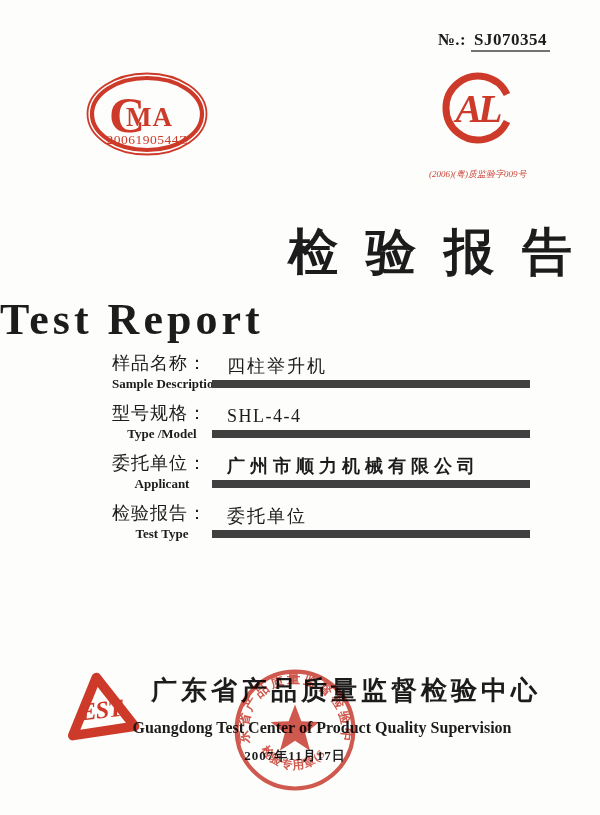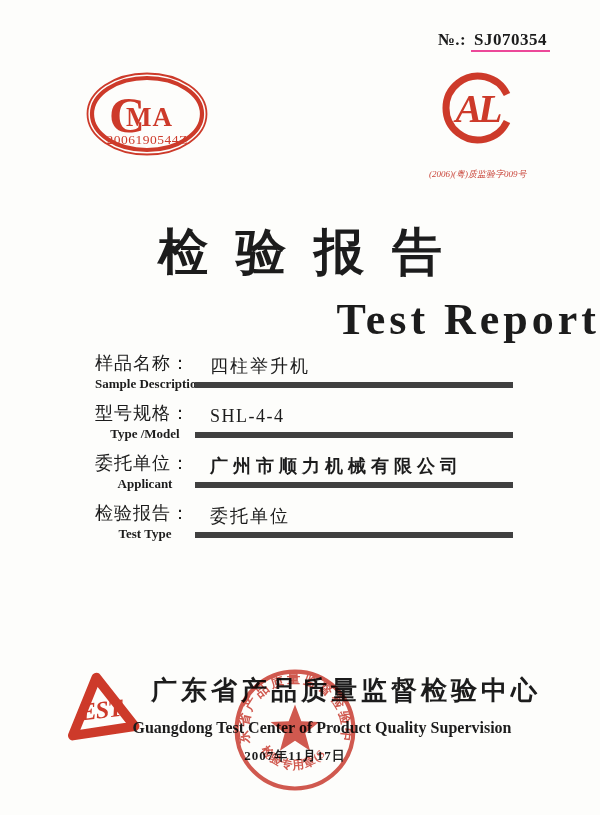--- a/index.html
+++ b/index.html
@@ -11,51 +11,51 @@
     position:relative;
     overflow:hidden;
   }
   .page{position:absolute;inset:0;}
 
   
   .no-line{
     position:absolute;top:30px;right:50px;
     font-size:17px;font-weight:700;letter-spacing:.5px;white-space:nowrap;
   }
-  .no-line .no-value{border-bottom:2px solid #ec4899;padding:0 3px 1px;}
+  .no-line .no-value{border-bottom:2px solid #737373;padding:0 3px 1px;}
 
   
   .cma-logo{position:absolute;left:85px;top:71px;width:124px;height:86px;}
   
   .cal-logo{position:absolute;left:429px;top:69px;width:98px;text-align:left;font-style:italic;}
   .cal-license{
     color:#c9453a;font-size:9px;line-height:10px;margin-top:18px;
     white-space:nowrap;letter-spacing:0;
   }
 
   
   .title-cn{
-    position:absolute;top:226px;left:0;right:0;text-align:center;
+    position:absolute;top:226px;left:0;right:0;text-align:right;
     font-size:50px;line-height:52px;font-weight:700;
     letter-spacing:28px;padding-left:28px;white-space:nowrap;
   }
   .title-en{
-    position:absolute;top:297px;left:0;right:0;text-align:right;
+    position:absolute;top:297px;left:0;right:0;text-align:left;
     font-size:44px;line-height:46px;font-weight:600;letter-spacing:4px;
   }
 
   
-  .fields{position:absolute;left:95px;top:350px;width:418px;}
+  .fields{position:absolute;left:112px;top:350px;width:418px;}
   .field-row{position:relative;height:50px;}
   .field-label{position:absolute;left:0;top:2px;width:100px;}
   .label-cn{font-size:18px;line-height:22px;letter-spacing:1px;white-space:nowrap;}
   .label-en{font-size:13px;line-height:14px;font-weight:700;text-align:center;margin-top:3px;white-space:nowrap;}
   .field-value{
     position:absolute;left:100px;right:0;top:0;height:38px;
-    border-bottom:6px solid #404040;
+    border-bottom:8px solid #404040;
     font-size:18px;line-height:26px;padding-left:15px;padding-top:3px;
     box-sizing:border-box;white-space:nowrap;
   }
   .ls2{letter-spacing:2px;}
   .ls4{letter-spacing:5px;font-weight:bold;}
   .ls1{letter-spacing:1.5px;}
 
   
   .est-logo{position:absolute;left:56px;top:666px;width:88px;height:80px;}
   .center-cn{

